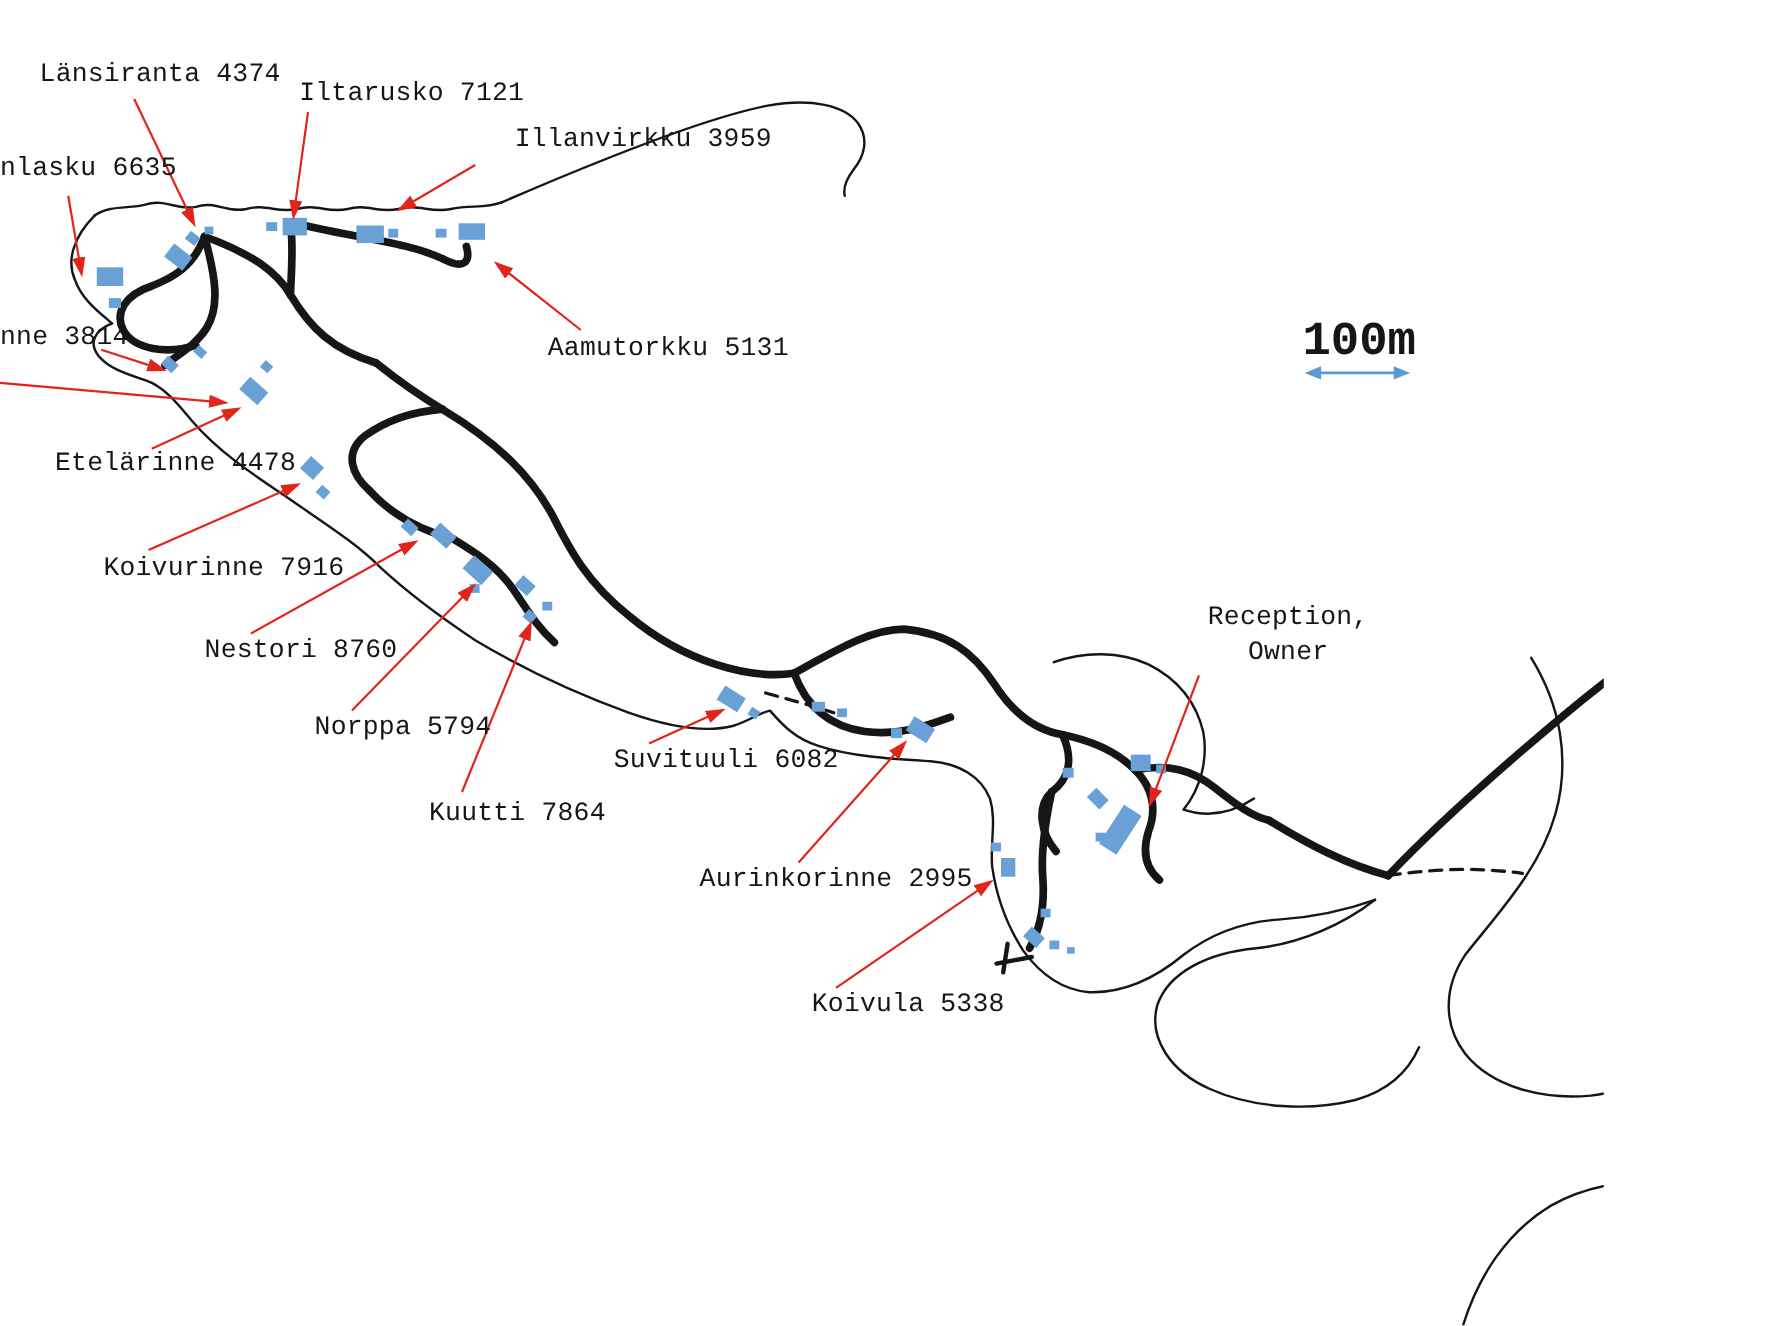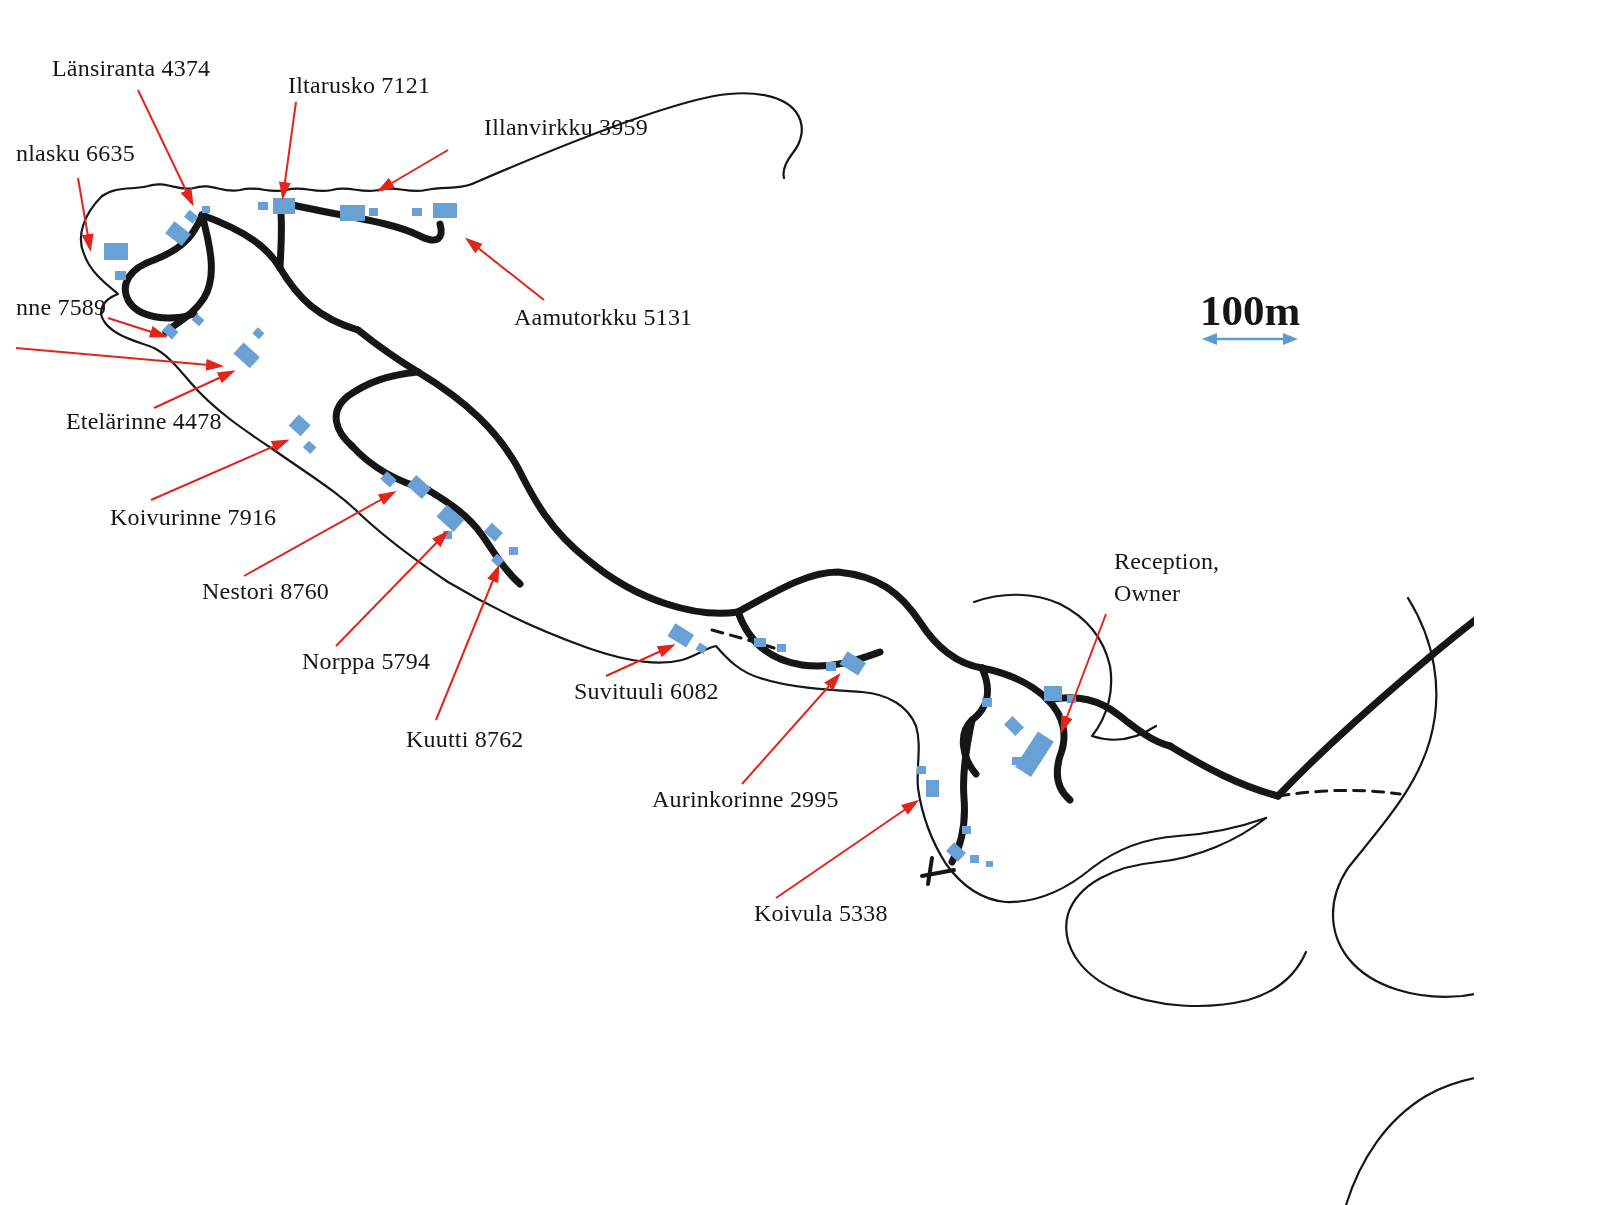--- a/index.html
+++ b/index.html
@@ -7,41 +7,40 @@
     --arrow:#e1251b;
     --scale-arrow:#5b9bd5;
     --line:#161616;
   }
   html,body{margin:0;padding:0;background:#ffffff;}
   #stage{
     position:relative;
     width:1458px;height:1205px;
     background:#ffffff;
     overflow:hidden;
-    font-family:Liberation Serif, serif;
-    margin-left:16px;
+    font-family:Liberation Mono, monospace;
   }
   #map-svg{position:absolute;inset:0;}
   .shore{fill:none;stroke:var(--line);stroke-width:2.2;stroke-linecap:round;stroke-linejoin:round;}
   .road{fill:none;stroke:var(--line);stroke-width:7;stroke-linecap:round;stroke-linejoin:round;}
   .road-thin{fill:none;stroke:var(--line);stroke-width:4;stroke-linecap:round;}
   .road-dash{fill:none;stroke:var(--line);stroke-width:3;stroke-dasharray:11 8;stroke-linecap:round;}
   .bld{fill:var(--building);stroke:none;}
   .red-arrow{stroke:var(--arrow);stroke-width:2;fill:none;}
   .arrow-fill{fill:var(--arrow);}
   .scale-line{stroke:var(--scale-arrow);stroke-width:2.5;}
   .scale-fill{fill:var(--scale-arrow);}
   .lbl{
     position:absolute;
     font-size:24px;
     color:#161616;
     white-space:nowrap;
     letter-spacing:0.2px;
   }
-  .lbl-2line{white-space:pre-line;line-height:1.32;}
+  .lbl-2line{white-space:pre-line;line-height:1.32;text-align:center;}
   .scale-label{
     position:absolute;
     font-size:43px;
     font-weight:600;
     color:#161616;
   }
   .edge-label{
     position:absolute;
     left:1542px;top:498px;
     font-size:20px;
@@ -174,26 +173,26 @@
       <line class="scale-line" x1="1196" y1="339" x2="1272" y2="339"></line>
       <path class="scale-fill" d="M1186,339 l15,-6 v12 Z"></path>
       <path class="scale-fill" d="M1282,339 l-15,-6 v12 Z"></path>
     </g>
   </svg>
 
   <div class="lbl" style="left:36px;top:55px">Länsiranta 4374</div>
   <div class="lbl" style="left:272px;top:72px">Iltarusko 7121</div>
   <div class="lbl" style="left:468px;top:114px">Illanvirkku 3959</div>
   <div class="lbl" style="left:0px;top:140px">nlasku 6635</div>
-  <div class="lbl" style="left:0px;top:294px">nne 7589</div>
+  <div class="lbl" style="left:0px;top:294px">nne 3814</div>
   <div class="lbl" style="left:50px;top:408px">Etelärinne 4478</div>
   <div class="lbl" style="left:94px;top:504px">Koivurinne 7916</div>
   <div class="lbl" style="left:186px;top:578px">Nestori 8760</div>
   <div class="lbl" style="left:286px;top:648px">Norppa 5794</div>
-  <div class="lbl" style="left:390px;top:726px">Kuutti 8762</div>
+  <div class="lbl" style="left:390px;top:726px">Kuutti 7864</div>
   <div class="lbl" style="left:558px;top:678px">Suvituuli 6082</div>
   <div class="lbl" style="left:636px;top:786px">Aurinkorinne 2995</div>
   <div class="lbl" style="left:738px;top:900px">Koivula 5338</div>
   <div class="lbl" style="left:498px;top:304px">Aamutorkku 5131</div>
   <div class="lbl lbl-2line" style="left:1098px;top:546px">Reception,
 Owner</div>
 
   <div class="scale-label" style="left:1184px;top:286px">100m</div>
   <div class="edge-label">Savonlin</div>
 

